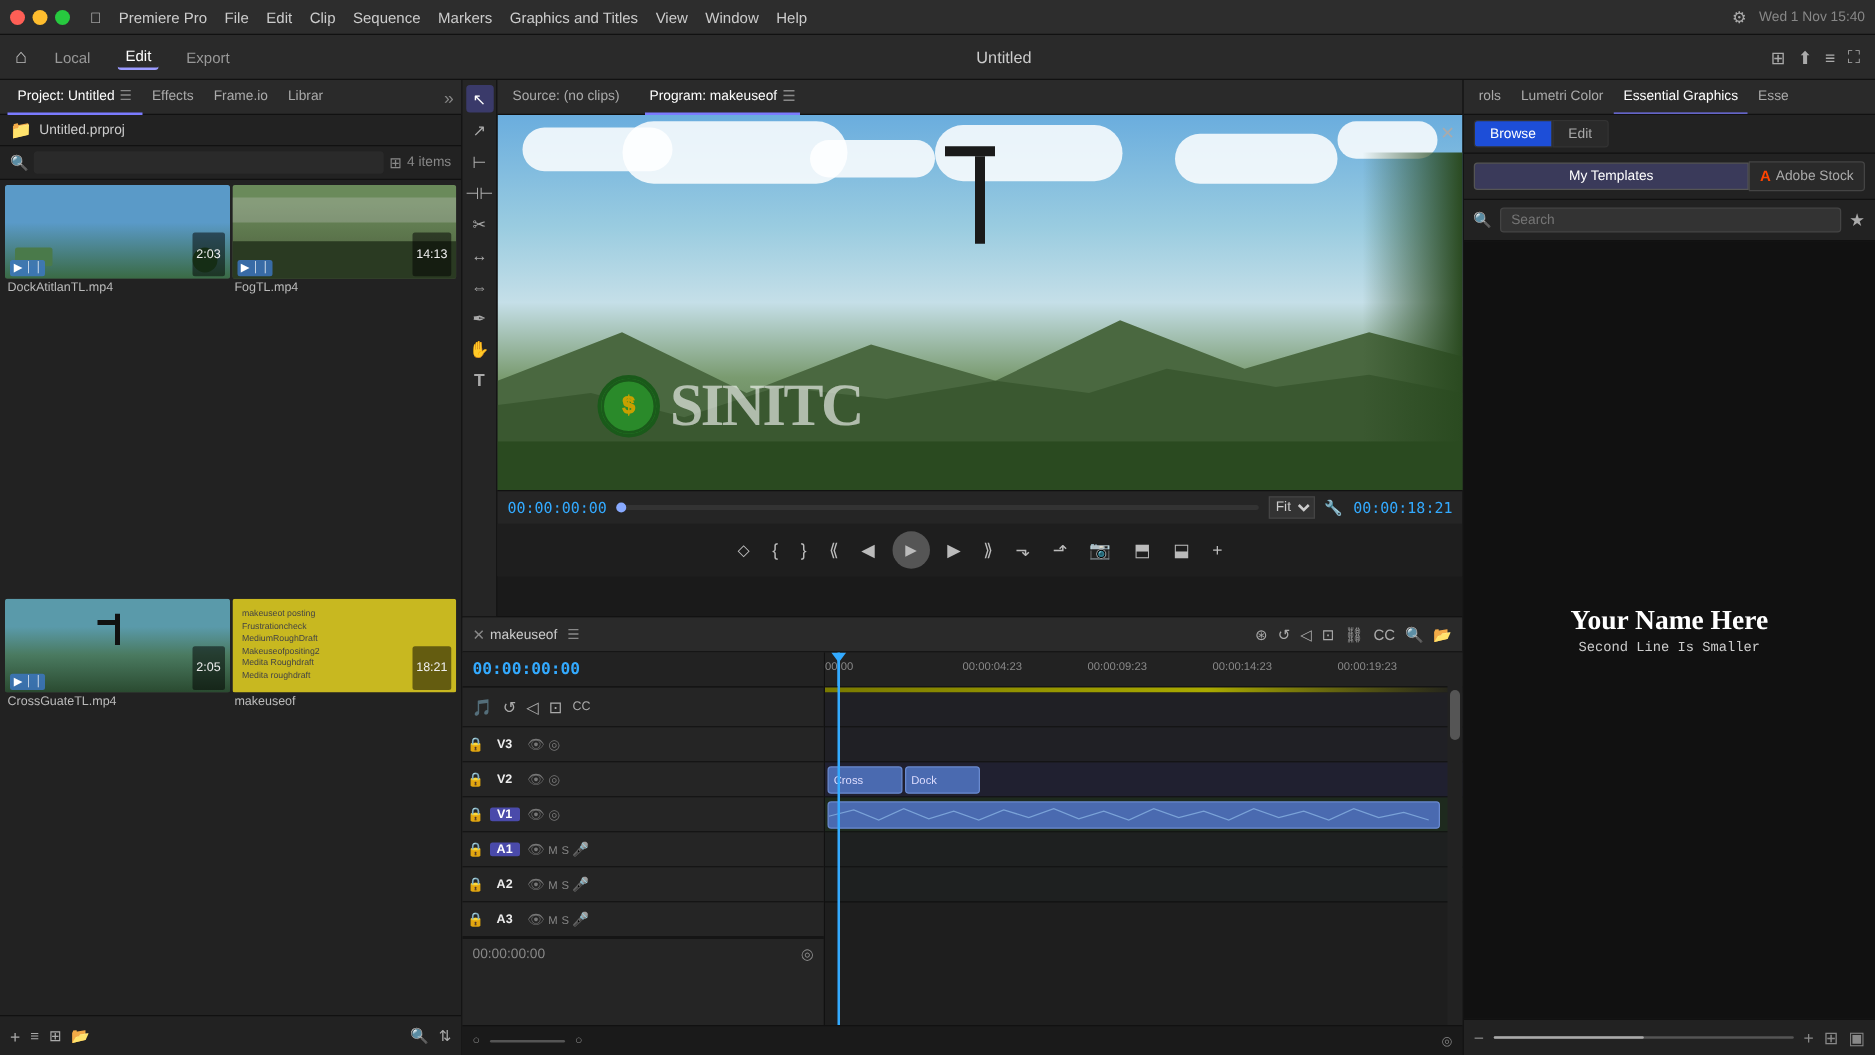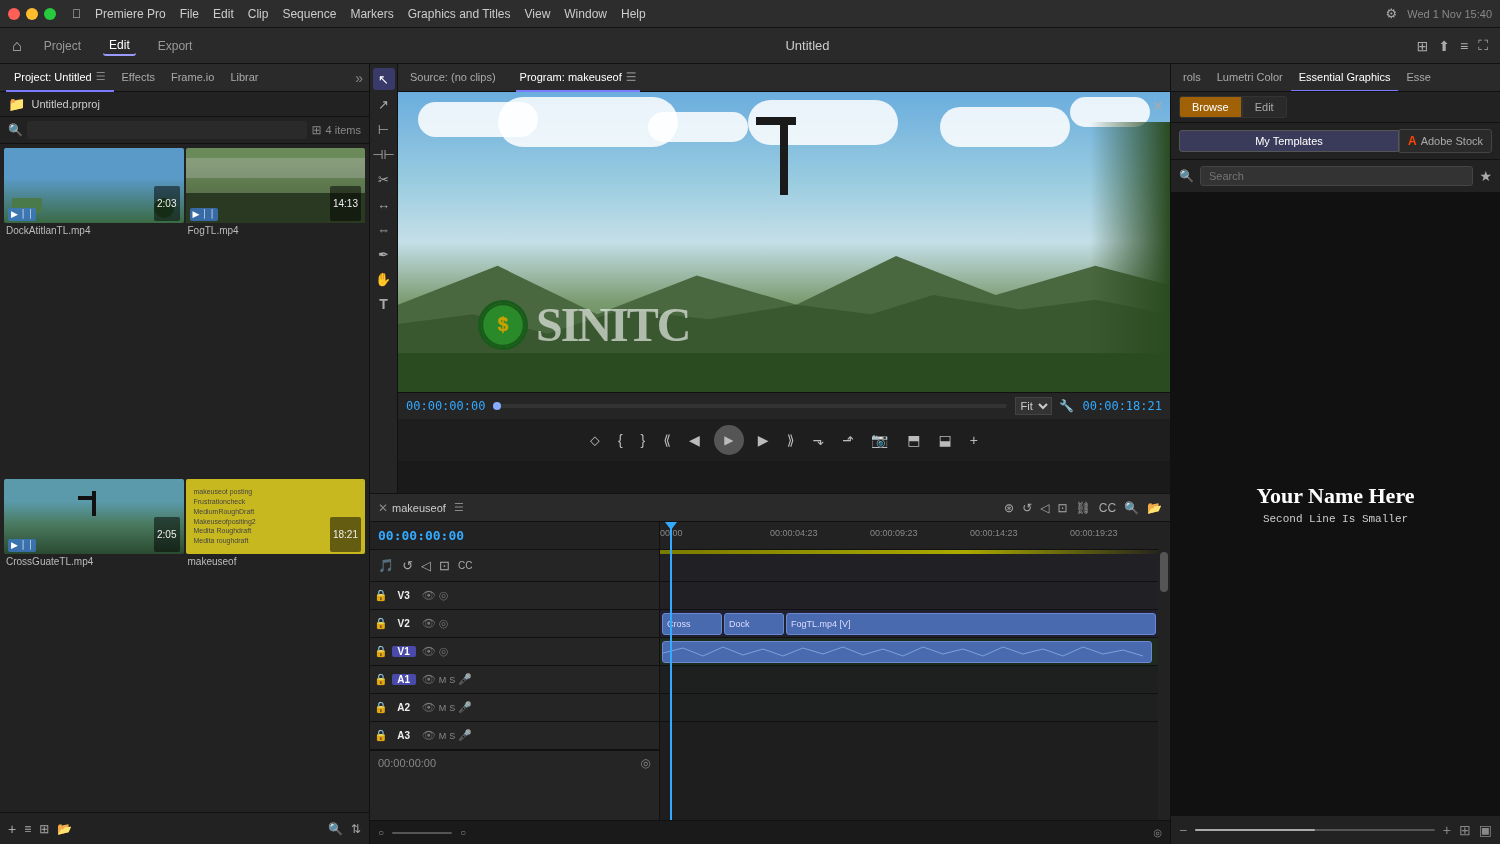--- a/index.html
+++ b/index.html
@@ -590,21 +590,21 @@
       border-bottom: 1px solid #111;
     }
     .eg-tab {
       font-size: 11px;
       padding: 4px 12px;
       cursor: pointer;
       color: #aaa;
       background: #2a2a2a;
       border: 1px solid #333;
     }
-    .eg-tab.active { background: #a16207; color: #fff; }
+    .eg-tab.active { background: #1d4ed8; color: #fff; }
     .eg-tab:first-child { border-radius: 3px 0 0 3px; }
     .eg-tab:last-child { border-radius: 0 3px 3px 0; }
 
     .eg-search-row {
       display: flex;
       align-items: center;
       padding: 6px 8px;
       gap: 6px;
       border-bottom: 1px solid #111;
     }
@@ -748,21 +748,21 @@
     <span>Help</span>
   </div>
   <div class="title-bar-right">
     <span class="title-bar-icon">⚙</span>
     <span style="color:#888;font-size:11px">Wed 1 Nov  15:40</span>
   </div>
 </div>
 
 <div class="top-toolbar">
   <span class="home-icon">⌂</span>
-  <span class="toolbar-btn">Project</span>
+  <span class="toolbar-btn">Local</span>
   <span class="toolbar-btn active">Edit</span>
   <span class="toolbar-btn">Export</span>
   <div class="toolbar-title">Untitled</div>
   <div class="toolbar-right-icons">
     <span style="color:#aaa;font-size:14px">⊞</span>
     <span style="color:#aaa;font-size:14px">⬆</span>
     <span style="color:#aaa;font-size:14px">≡</span>
     <span style="color:#aaa;font-size:14px">⛶</span>
   </div>
 </div>
@@ -1108,23 +1108,20 @@
             <div class="tl-track-row v1" style="height:28px;position:relative;">
 
               <div class="clip video" style="left:2px;width:60px;">
                 <span class="clip-label">Cross</span>
               </div>
 
               <div class="clip video" style="left:64px;width:60px;">
                 <span class="clip-label">Dock</span>
               </div>
 
-              <div class="clip video" style="left:126px;width:370px;">
-                <span class="clip-label">FogTL.mp4 [V]</span>
-              </div>
             </div>
 
             <div class="tl-track-row a1" style="height:28px;position:relative;">
 
               <div class="clip audio" style="left:2px;width:490px;">
 
                 <svg width="100%" height="100%" style="position:absolute;left:0;top:0;opacity:0.5;">
                   <polyline points="0,11 20,6 40,14 60,5 80,13 100,7 120,14 140,6 160,12 180,5 200,13 220,7 240,14 260,5 280,12 300,7 320,14 340,5 360,12 380,7 400,14 420,5 440,12 460,8 480,14" fill="none" stroke="#aadaff" stroke-width="1"></polyline>
                 </svg>
               </div>

